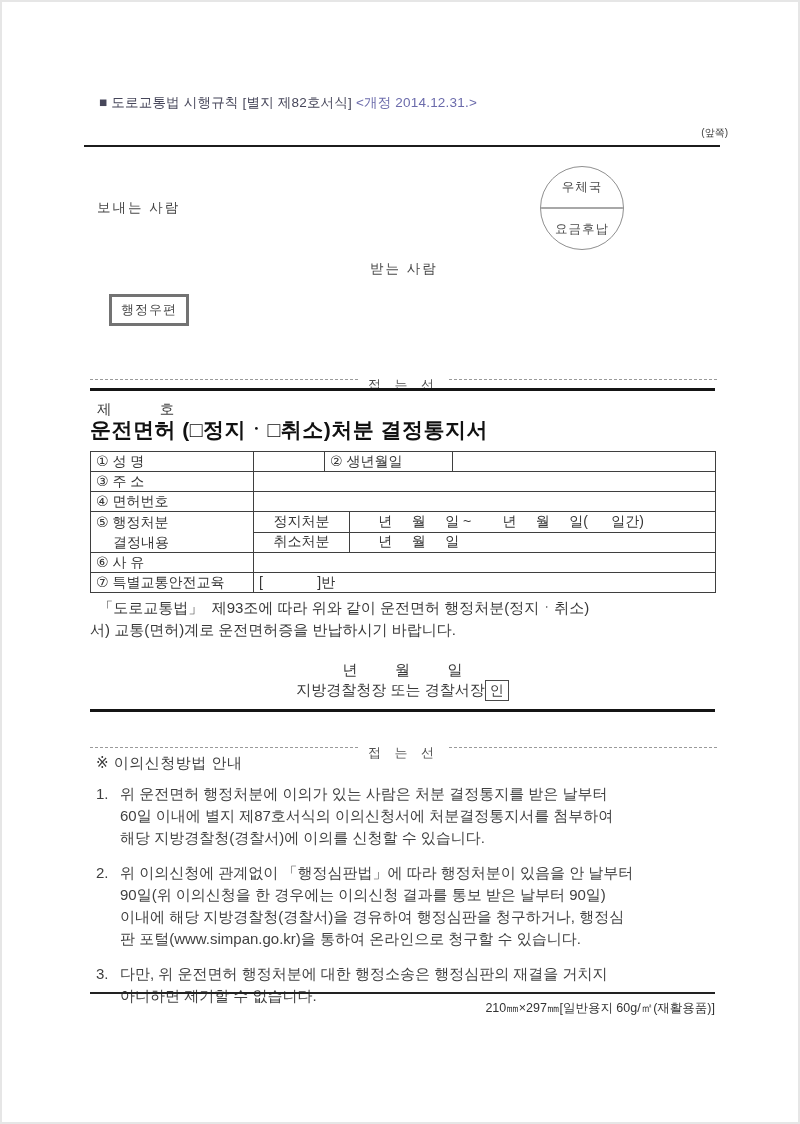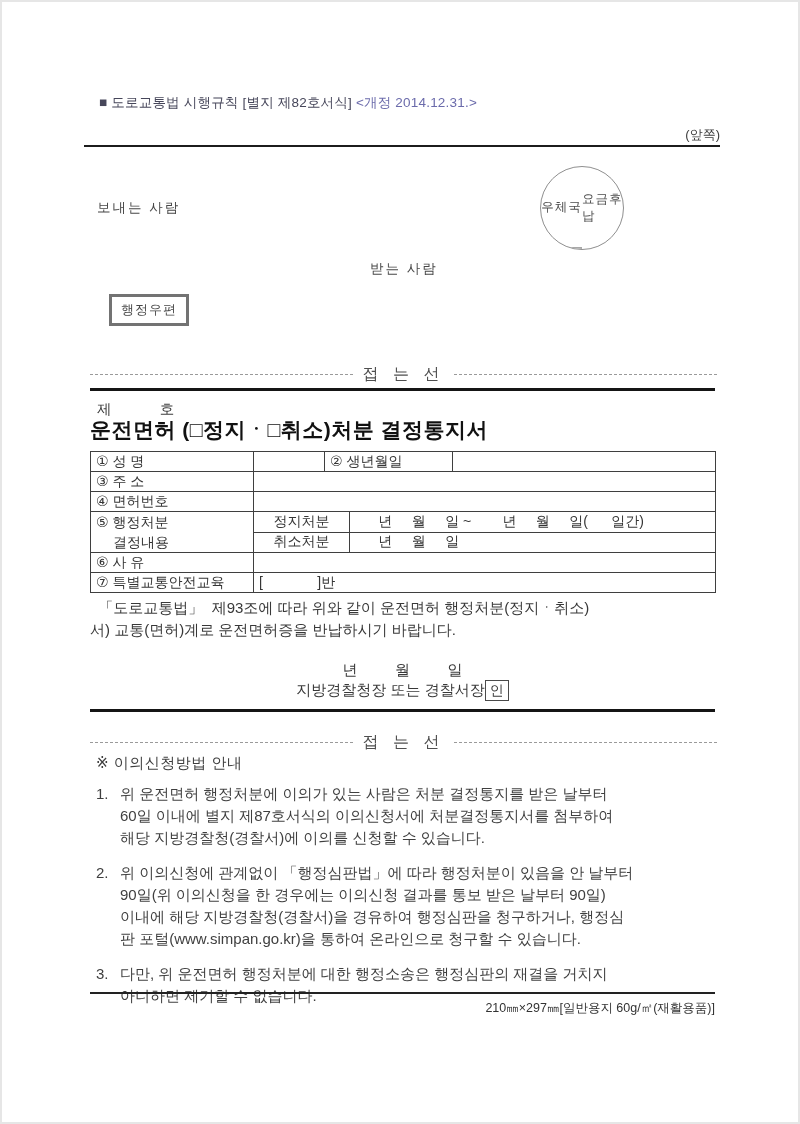--- a/index.html
+++ b/index.html
@@ -5,37 +5,37 @@
   * { margin:0; padding:0; box-sizing:border-box; }
   html,body { background:#fff; }
   body { width:800px; height:1124px; font-family:"Liberation Sans","DejaVu Sans",sans-serif; }
   .page { position:relative; width:800px; height:1124px; background:#ffffff; border:2px solid #e6e6e6; overflow:hidden; }
   .abs { position:absolute; }
   .pre { white-space:pre; }
 
   
   .hdr { left:88px; top:92px; font-size:13.5px; color:#46465a; letter-spacing:0.2px;margin-left:9px; }
   .hdr .rev { color:#6b6bab; }
-  .front { left:88px; top:124px; width:630px; text-align:right; font-size:13px; color:#3c3c3c; }
+  .front { left:96px; top:124px; width:630px; text-align:right; font-size:10px; color:#3c3c3c; }
   .rule-top { left:82px; top:143px; width:636px; height:2px; background:#1c1c1c; }
 
   
   .sender { left:95px; top:197px; font-size:13.5px; color:#474747; letter-spacing:2px; }
   .recipient { left:368px; top:258px; font-size:13.5px; color:#474747; letter-spacing:2px; }
   .adminmail { left:107px; top:292px; border:3px solid #737373; padding:4px 9px; font-size:13px; color:#474747; letter-spacing:1px; }
   .stamp { left:538px; top:164px; width:84px; height:84px; border:1.5px solid #8f8f8f; border-radius:50%;
-           display:flex; flex-direction:row; overflow:hidden; }
+           display:flex; flex-direction:column; overflow:hidden; }
   .stamp .half { flex:1; display:flex; align-items:center; justify-content:center; font-size:12.5px; color:#4c4c4c; letter-spacing:1px; }
   .stamp .half.top { border-bottom:2.5px solid #a8a8a8; }
 
   
   .fold { left:88px; width:627px; display:flex; align-items:center; gap:10px; }
   .fold1 { top:362px; } .fold2 { top:730px; }
   .fold .dash { flex:1; border-top:1.5px dashed #9a9a9a; }
-  .fold .lbl { font-size:16px; color:#4f4f4f; letter-spacing:5px; white-space:nowrap; }
+  .fold .lbl { font-size:13px; color:#4f4f4f; letter-spacing:5px; white-space:nowrap;margin-top:12px; }
 
   
   .rule-formtop { left:88px; top:386px; width:625px; height:2.5px; background:#151515; }
   .docno { left:95px; top:398px; font-size:14.5px; color:#3b3b3b; }
   .title { left:88px; top:414px; width:625px; font-size:21px; font-weight:bold; color:#111; letter-spacing:0.5px; }
 
   table.ftab { position:absolute; left:88px; top:449px; width:625px; border-collapse:collapse; table-layout:fixed;padding-left:23px; }
   table.ftab td { border:1.4px solid #3f3f3f; height:20px; padding:0 5px; font-size:14px; color:#353535; vertical-align:middle; overflow:hidden; }
   table.ftab td.ctr { text-align:center; padding:0 2px; }
   .two-line div { line-height:20px; }

